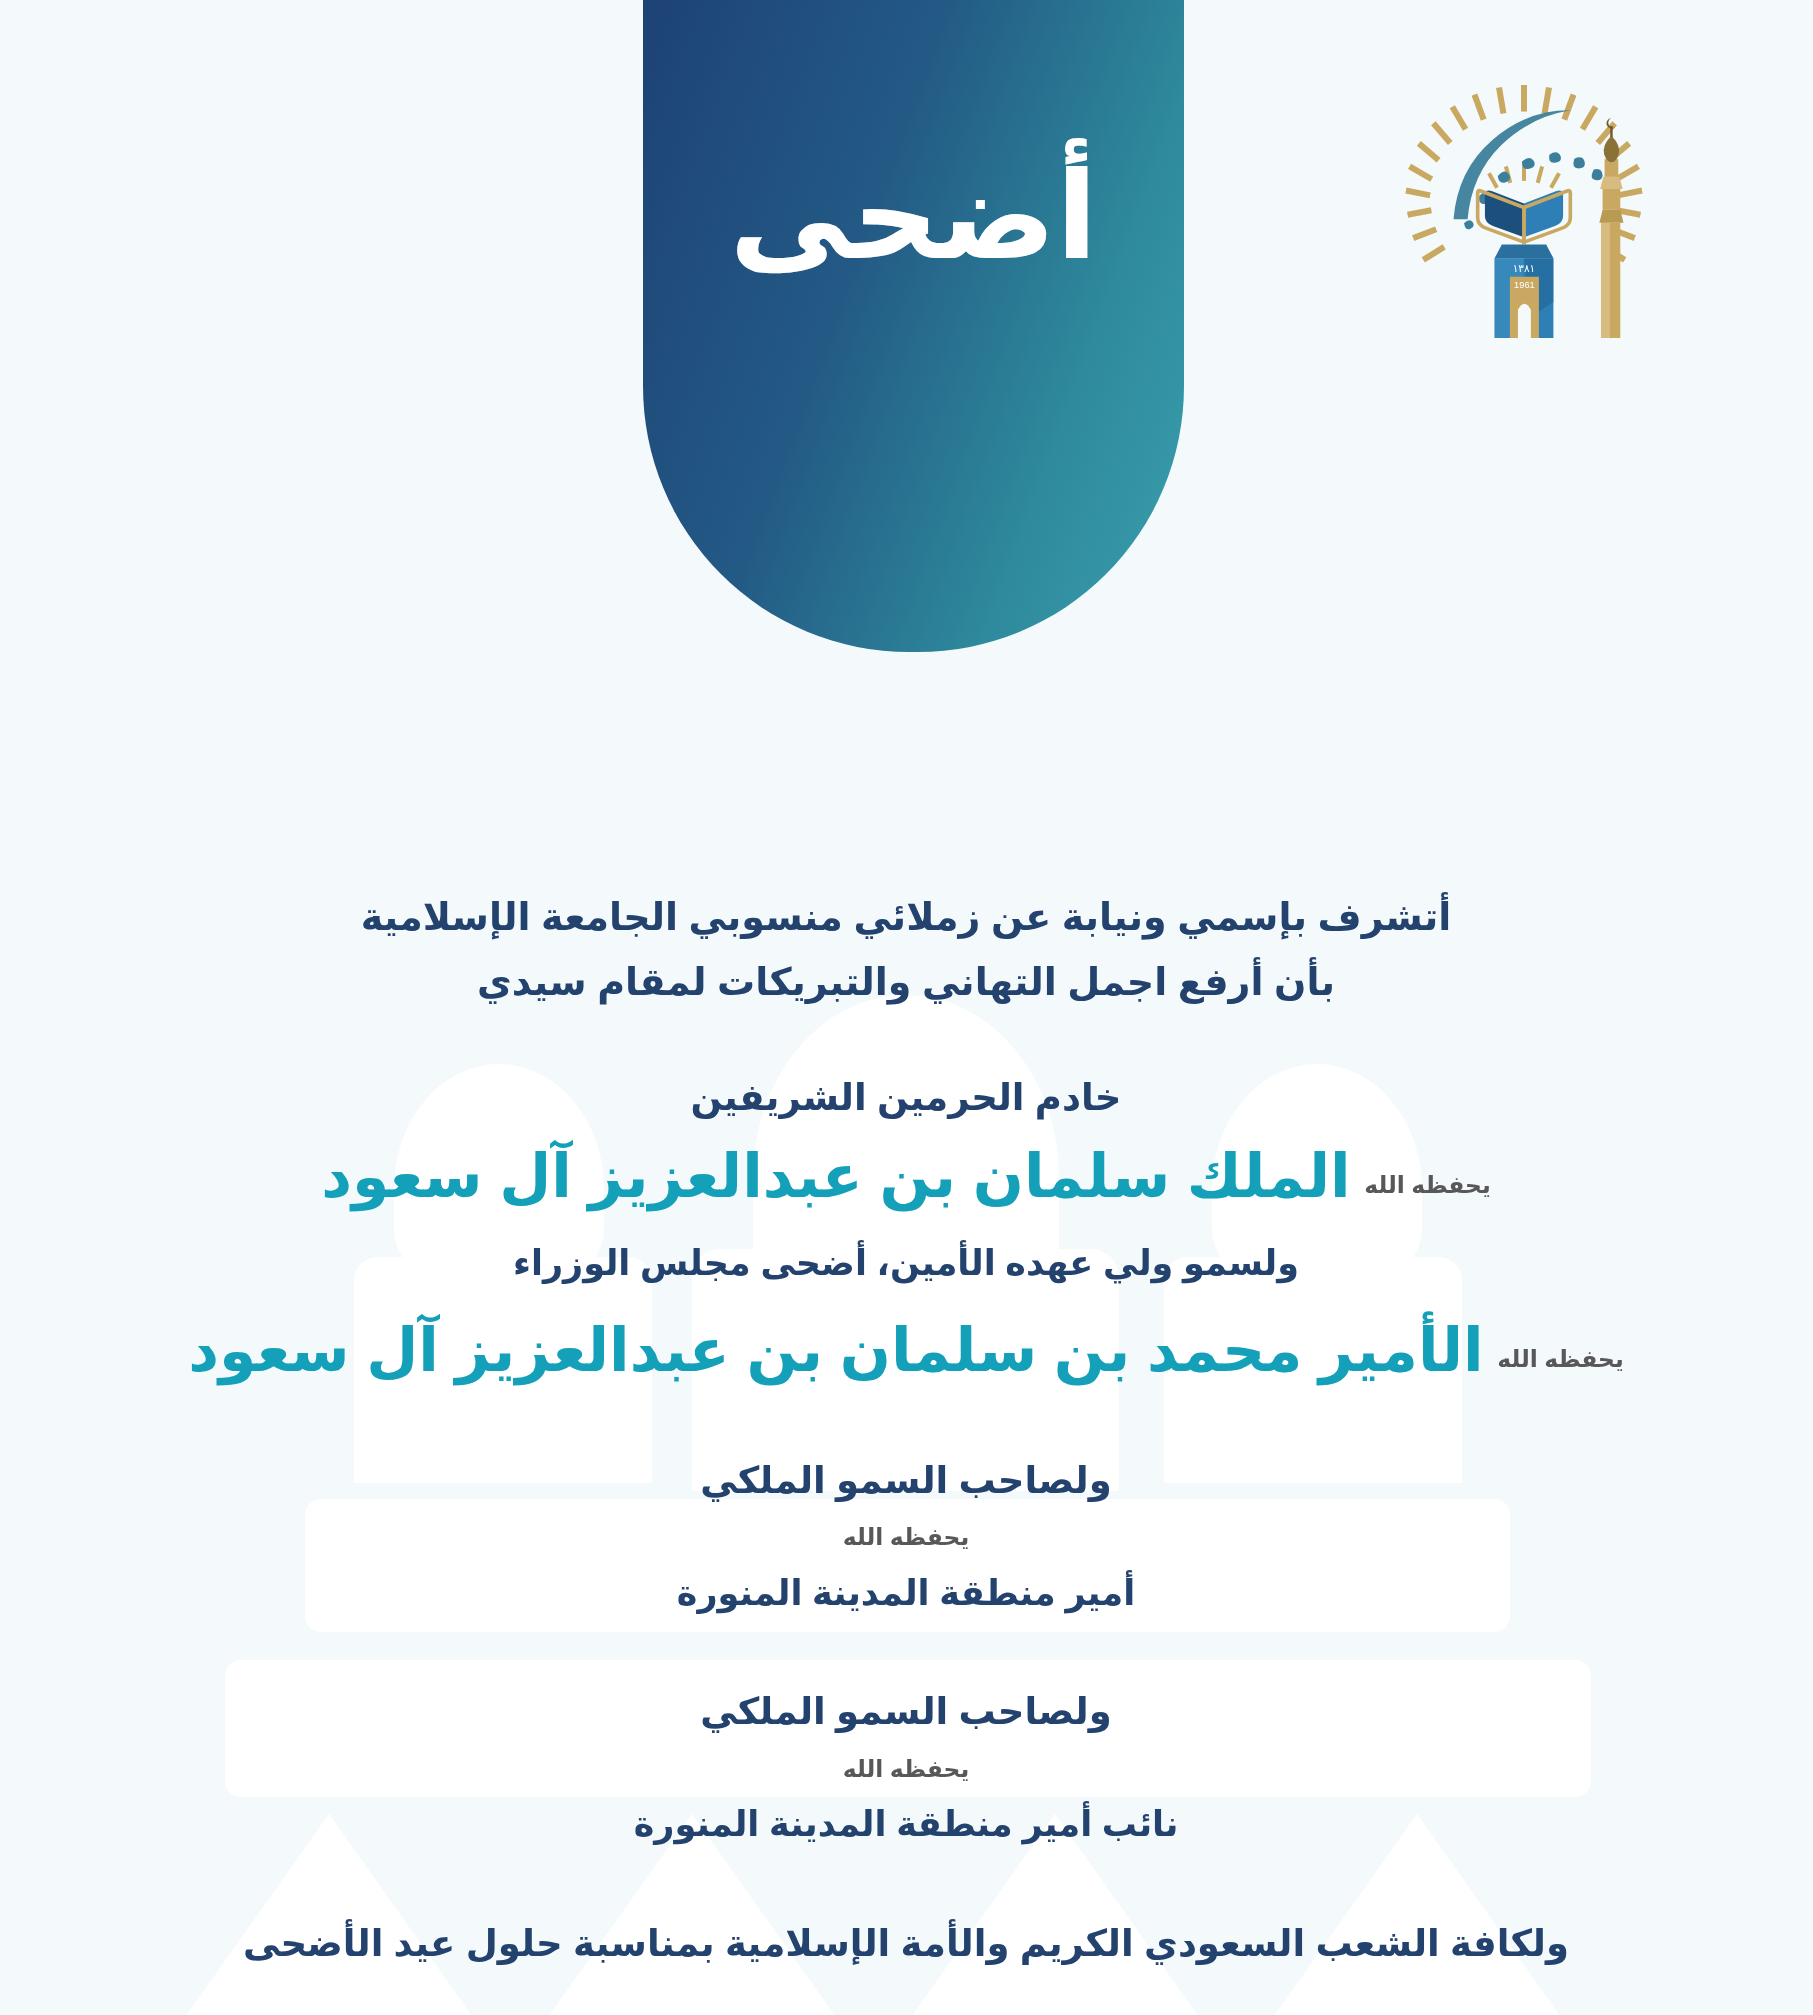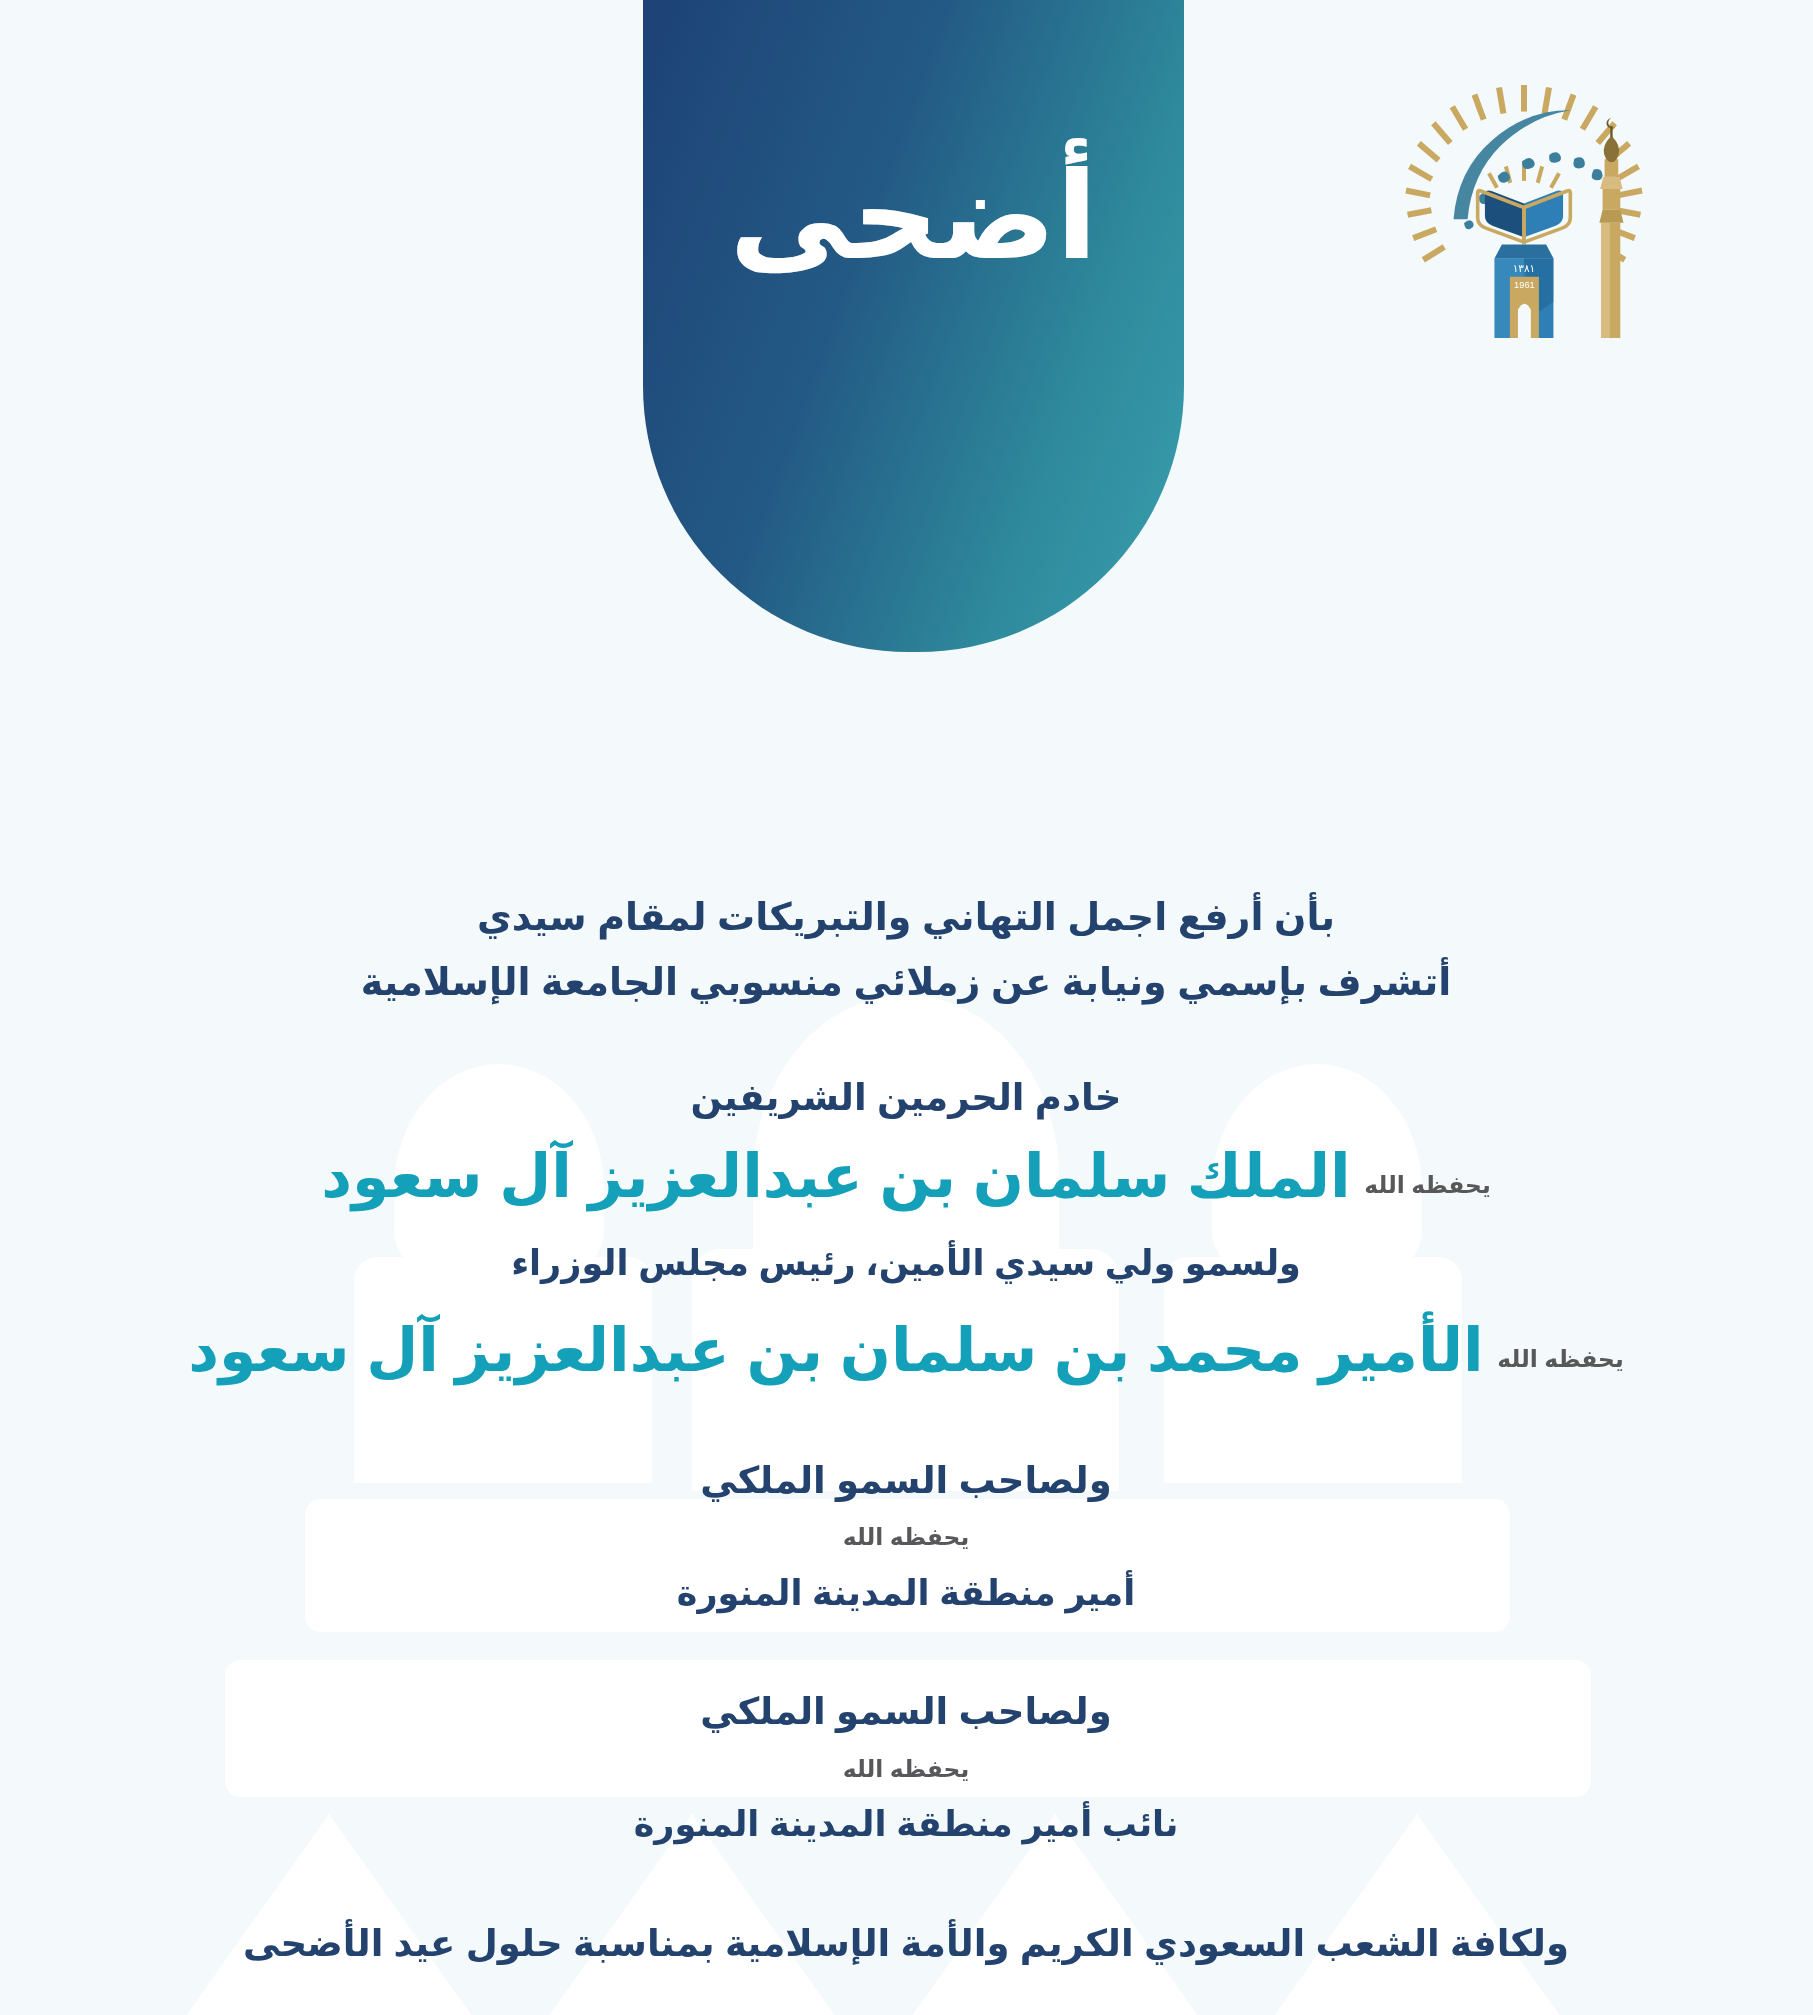--- a/index.html
+++ b/index.html
@@ -271,33 +271,33 @@
         <rect x="545" y="246" width="34" height="44" fill="#c9a961"></rect>
         <path d="M562 188 q24 24 18 46 q-6 20 -18 20 q-12 0 -18 -20 q-6 -22 18 -46 z" fill="#8a7137"></path>
         <rect x="559" y="164" width="6" height="28" fill="#6d5a2c"></rect>
         <path d="M562 144 a13 13 0 1 0 9 23 a10 10 0 1 1 -9 -23 z" fill="#6d5a2c"></path>
       </g>
     </svg>
   </div>
 
   <div id="content">
 
+    <p class="intro">أتشرف بإسمي ونيابة عن زملائي منسوبي الجامعة الإسلامية</p>
     <p class="intro">بأن أرفع اجمل التهاني والتبريكات لمقام سيدي</p>
-    <p class="intro">أتشرف بإسمي ونيابة عن زملائي منسوبي الجامعة الإسلامية</p>
 
     <div class="gap-lg"></div>
 
     <p class="title-line">خادم الحرمين الشريفين</p>
     <div class="gap-sm"></div>
     <div class="name-calligraphy">
       <span class="name-suffix">يحفظه الله</span>
       <span class="name-main">الملك سلمان بن عبدالعزيز آل سعود</span>
     </div>
     <div class="gap-md"></div>
-    <p class="subtitle-line">ولسمو ولي سيدي الأمين، رئيس مجلس الوزراء</p>
+    <p class="subtitle-line">ولسمو ولي عهده الأمين، أضحى مجلس الوزراء</p>
 
     <div class="gap-sm"></div>
 
     <div class="gap-sm"></div>
     <div class="name-calligraphy">
       <span class="name-suffix">يحفظه الله</span>
       <span class="name-main">الأمير محمد بن سلمان بن عبدالعزيز آل سعود</span>
     </div>
 
     <div class="gap-xl"></div>

